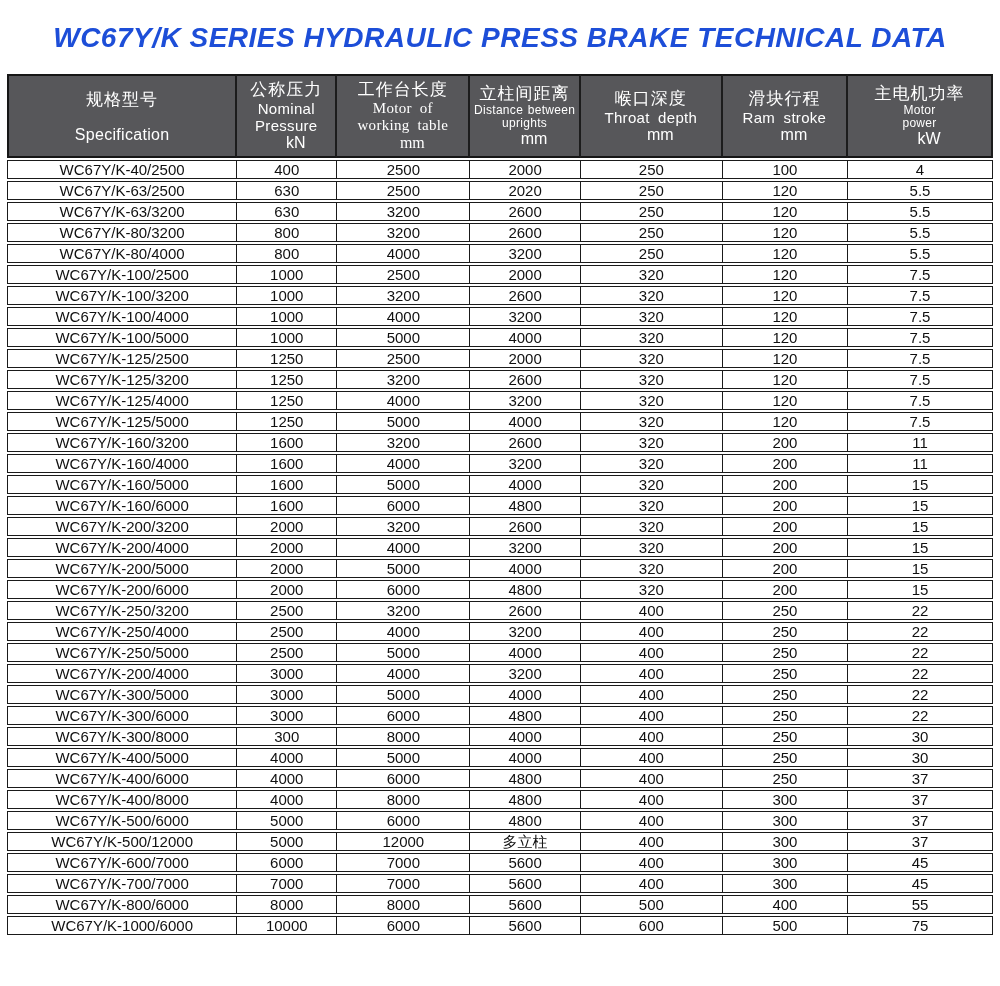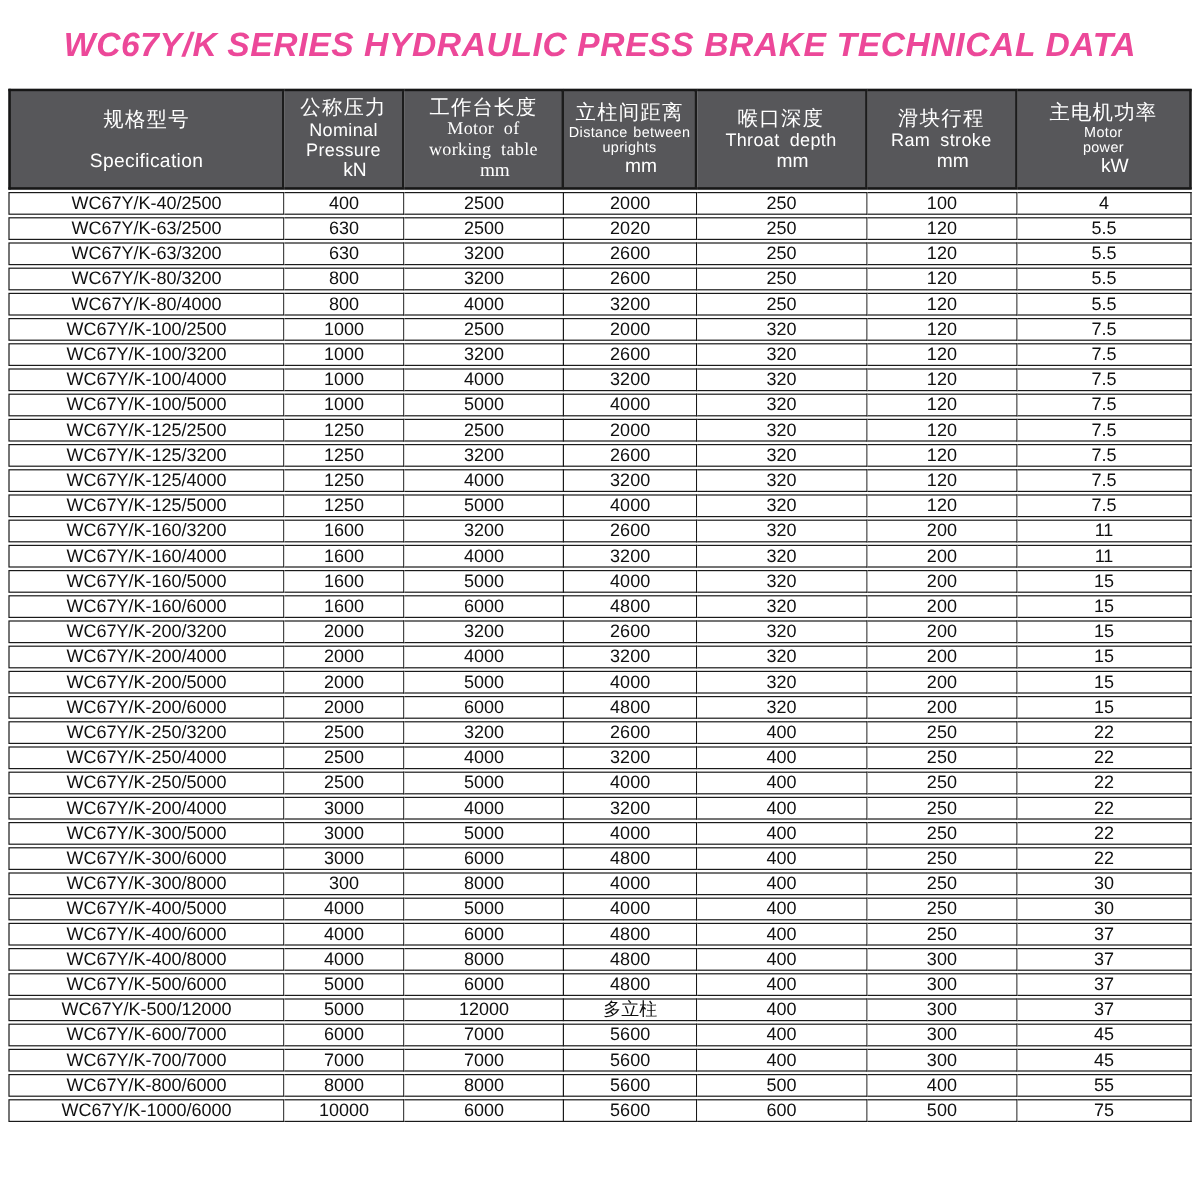--- a/index.html
+++ b/index.html
@@ -94,21 +94,21 @@
     overflow: hidden;
     white-space: nowrap;
   }
   td:first-child { border-left: 1.5px solid #1a1a1a; }
 </style>
 </head>
 <body>
 
 <div class="page">
 
-  <div class="title" style="color: #ec4899;">WC67Y/K SERIES HYDRAULIC PRESS BRAKE TECHNICAL DATA</div>
+  <div class="title" style="color: #1d4ed8;">WC67Y/K SERIES HYDRAULIC PRESS BRAKE TECHNICAL DATA</div>
 
   <table class="spec-table">
     <colgroup>
       <col class="c1">
         <col class="c2">
         <col class="c3">
         <col class="c4">
       <col class="c5">
         <col class="c6">
         <col class="c7">

